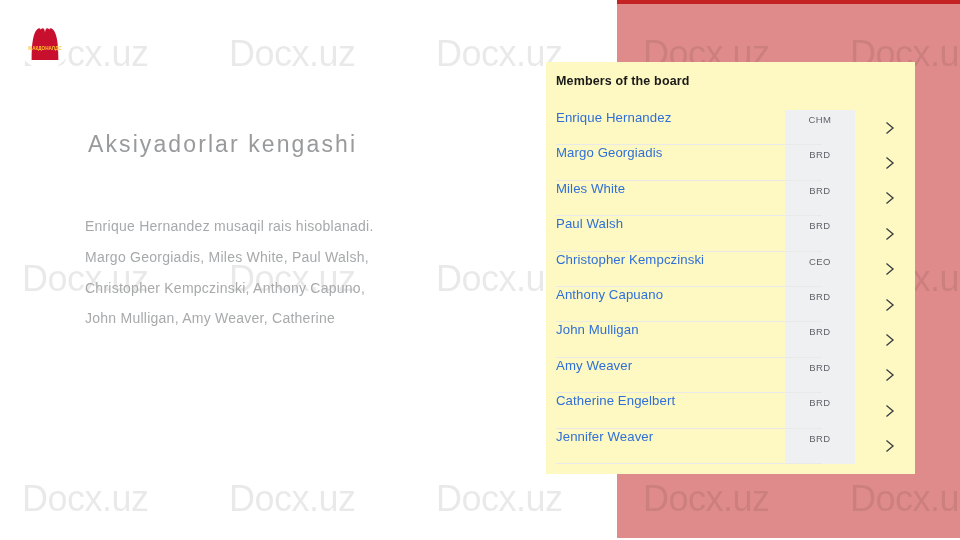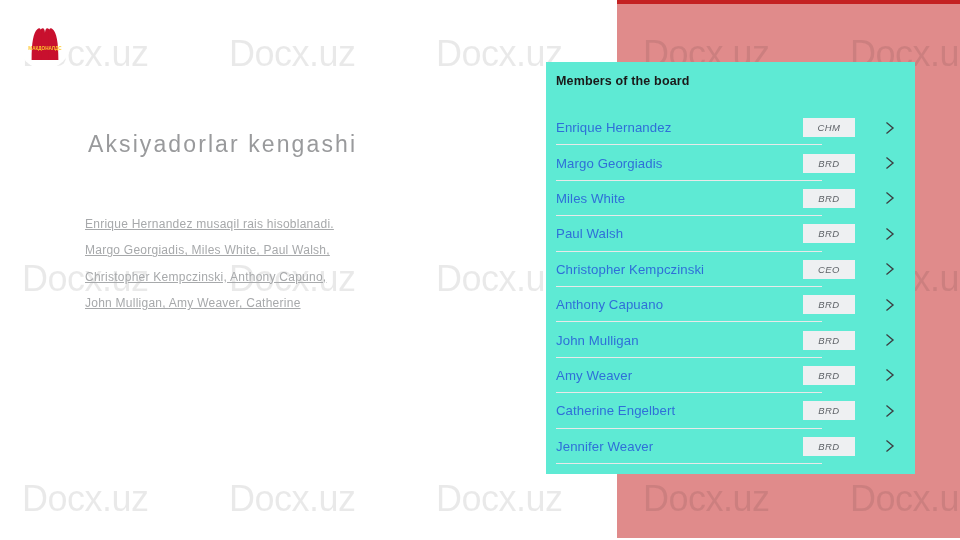--- a/index.html
+++ b/index.html
@@ -82,36 +82,35 @@
     color: #999a9c;
     letter-spacing: 2.1px;
     line-height: 1.2;
     white-space: nowrap;
   }
   .slide-body {
     position: absolute;
     left: 85px;
     top: 211px;
     width: 430px;
-    font-size: 12px;
+    font-size: 14px;
     font-weight: 300;
     color: #a7a9ab;
     line-height: 2.2;
     letter-spacing: 0.25px;
-    text-decoration: underline;
   }
 
   
   .board-card {
     position: absolute;
     left: 546px;
     top: 62px;
     width: 369px;
     height: 412px;
-    background: #5eead4;
+    background: #fef9c3;
     box-sizing: border-box;
   }
   .board-header {
     position: absolute;
     left: 10px;
     top: 12px;
     font-size: 12.5px;
     font-weight: bold;
     color: #1a1a1a;
     letter-spacing: 0.15px;
@@ -119,21 +118,20 @@
   .board-list {
     position: absolute;
     left: 10px;
     top: 48px;
     right: 0;
   }
   .board-row {
     position: relative;
     height: 35.4px;
     display: flex;
-    align-items: center;
     box-sizing: border-box;
   }
   .board-row::after {
     content: "";
     position: absolute;
     left: 0;
     right: 93px;
     bottom: 0;
     height: 1px;
     background: #e9e9e9;
@@ -141,30 +139,29 @@
   .member-name {
     flex: 0 0 auto;
     font-size: 13.2px;
     color: #2f6fd8;
     letter-spacing: 0.1px;
     cursor: pointer;
   }
   .row-spacer { flex: 1 1 auto; }
   .badge {
     flex: 0 0 auto;
-    width: 52px;
+    width: 70px;
     text-align: center;
     background: #eef0f2;
     color: #5f6368;
     font-size: 9.5px;
     letter-spacing: 0.4px;
     padding: 4px 0 4px 0;
     margin-right: 22px;
     box-sizing: border-box;
-    font-style: italic;
   }
   .chevron {
     flex: 0 0 auto;
     width: 26px;
     margin-right: 12px;
     display: flex;
     align-items: center;
     justify-content: center;
     cursor: pointer;
   }

